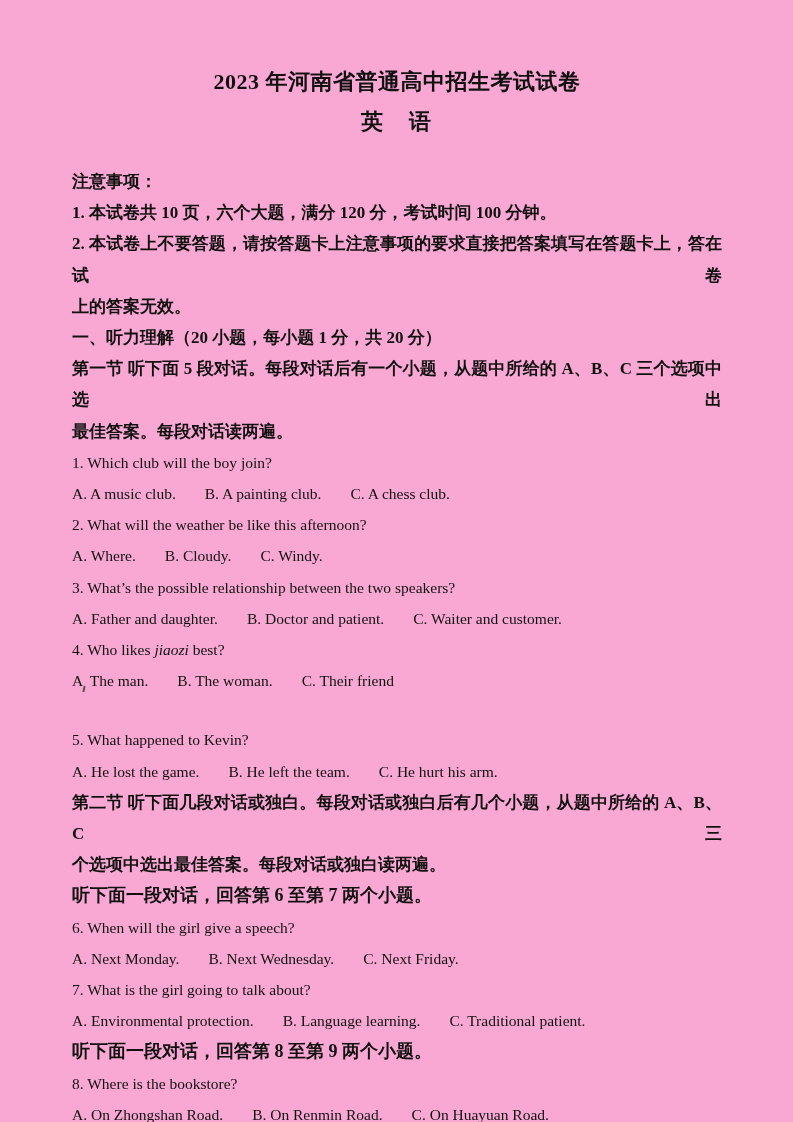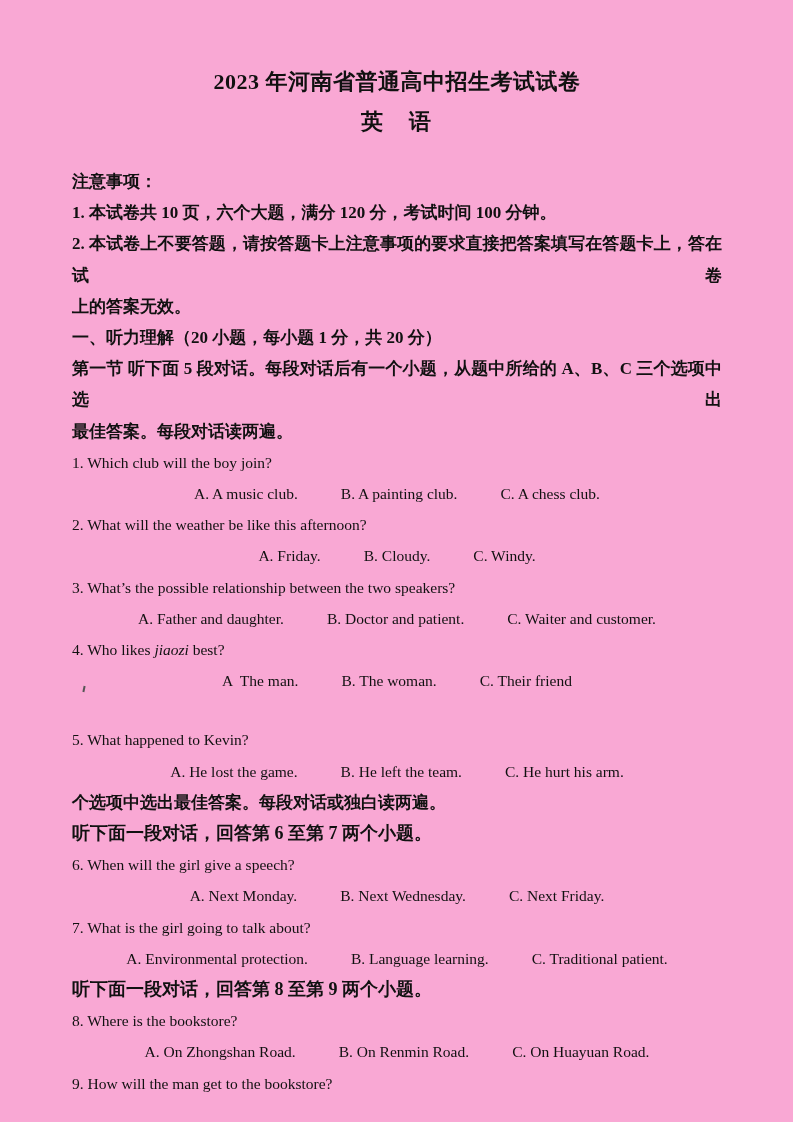--- a/index.html
+++ b/index.html
@@ -26,21 +26,21 @@
     font-weight: 700;
     font-size: 22px;
     line-height: 40px;
     letter-spacing: 2px;
   }
   .line { line-height: 31.2px; }
   .cn-bold { font-weight: 700; font-size: 17px; }
   .cn-reg  { font-weight: 700; font-size: 18px; }
   .en      { font-weight: 400; font-size: 15.5px; }
   .justify { text-align: justify; text-align-last: justify; }
-  .opts { display: flex; gap: 43px; position: relative; justify-content: center; }
+  .opts { display: flex; gap: 29px; position: relative; }
   .opt { white-space: pre; }
   .it { font-style: italic; }
   .first-gap { margin-top: 24px; }
   .q5-gap { margin-top: 28px; }
   .ink-artifact {
     position: absolute;
     left: 11px;
     top: 21px;
     width: 2px;
     height: 6px;
@@ -67,21 +67,21 @@
 
   <div class="line en">1. Which club will the boy join?</div>
   <div class="line en opts">
     <span class="opt">A. A music club.</span>
     <span class="opt">B. A painting club.</span>
     <span class="opt">C. A chess club.</span>
   </div>
 
   <div class="line en">2. What will the weather be like this afternoon?</div>
   <div class="line en opts">
-    <span class="opt">A. Friday.</span>
+    <span class="opt">A. Where.</span>
     <span class="opt">B. Cloudy.</span>
     <span class="opt">C. Windy.</span>
   </div>
 
   <div class="line en">3. What’s the possible relationship between the two speakers?</div>
   <div class="line en opts">
     <span class="opt">A. Father and daughter.</span>
     <span class="opt">B. Doctor and patient.</span>
     <span class="opt">C. Waiter and customer.</span>
   </div>
@@ -96,20 +96,21 @@
     <span class="ink-artifact"></span>
   </div>
 
   <div class="line en q5-gap">5. What happened to Kevin?</div>
   <div class="line en opts">
     <span class="opt">A. He lost the game.</span>
     <span class="opt">B. He left the team.</span>
     <span class="opt">C. He hurt his arm.</span>
   </div>
 
+  <div class="line cn-bold justify">第二节 听下面几段对话或独白。每段对话或独白后有几个小题，从题中所给的 A、B、C 三</div>
   <div class="line cn-bold">个选项中选出最佳答案。每段对话或独白读两遍。</div>
 
   <div class="line cn-reg">听下面一段对话，回答第 6 至第 7 两个小题。</div>
 
   <div class="line en">6. When will the girl give a speech?</div>
   <div class="line en opts">
     <span class="opt">A. Next Monday.</span>
     <span class="opt">B. Next Wednesday.</span>
     <span class="opt">C. Next Friday.</span>
   </div>

